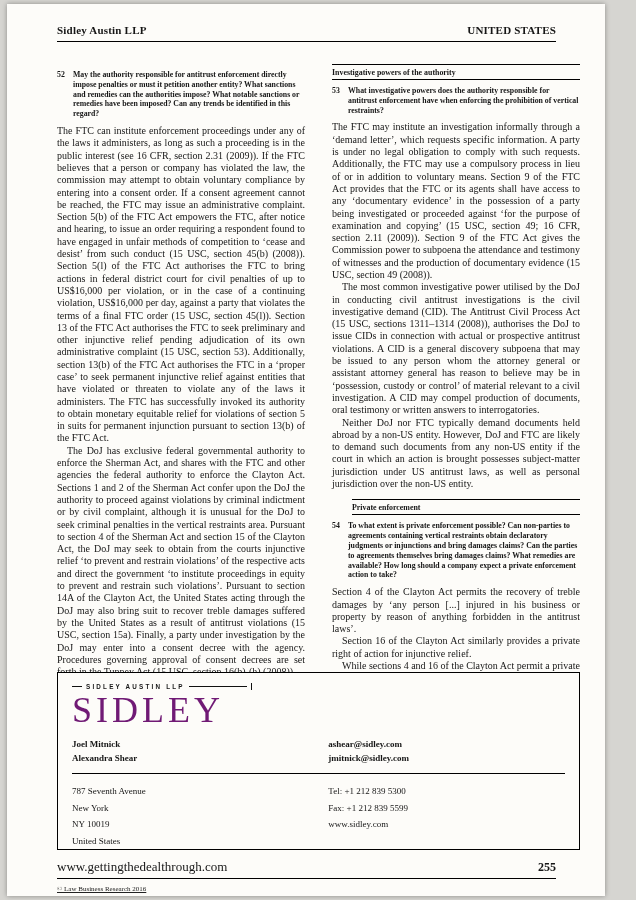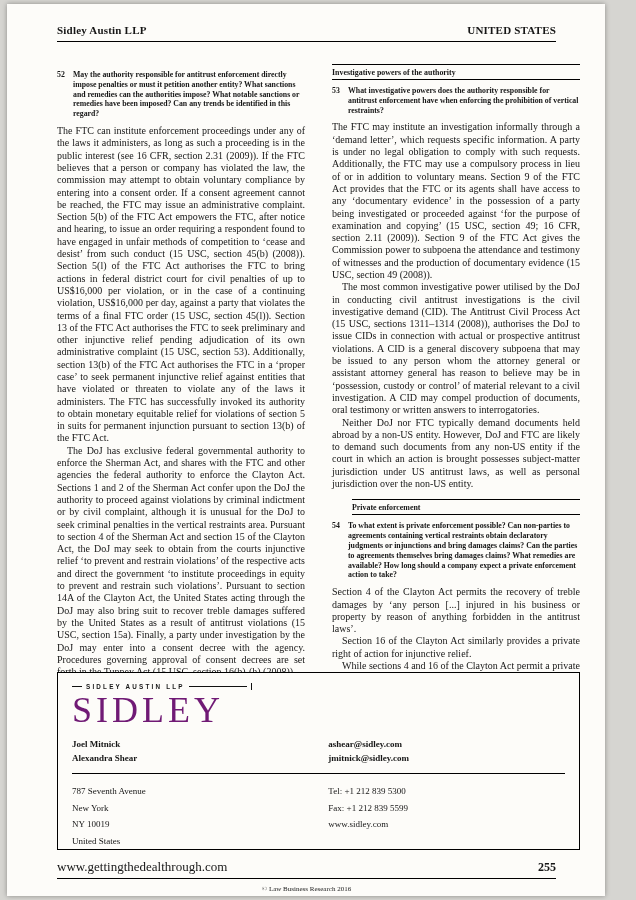--- a/index.html
+++ b/index.html
@@ -65,21 +65,21 @@
   .card-div { border-top:1px solid #000; margin-top:8px; }
   .addr-line, .tel-line { font-size:9px; line-height:16.5px; }
   
   .footer { position:absolute; left:50px; right:49px; top:855px; }
   .footer-row {
     display:flex; justify-content:space-between; align-items:flex-end;
     padding-bottom:3px; border-bottom:1.2px solid #000;
   }
   .f-site { font-size:13px; }
   .f-page { font-weight:bold; font-size:12px; }
-  .copyright { text-align:center; margin-top:6px; font-size:7px; color:#222; }
+  .copyright { margin-top:6px; font-size:7px; color:#222;text-decoration:underline; }
 </style>
 </head>
 <body>
 
 <div class="page">
 
   <div class="hdr">
     <span>Sidley Austin LLP</span>
     <span>UNITED STATES</span>
   </div>

